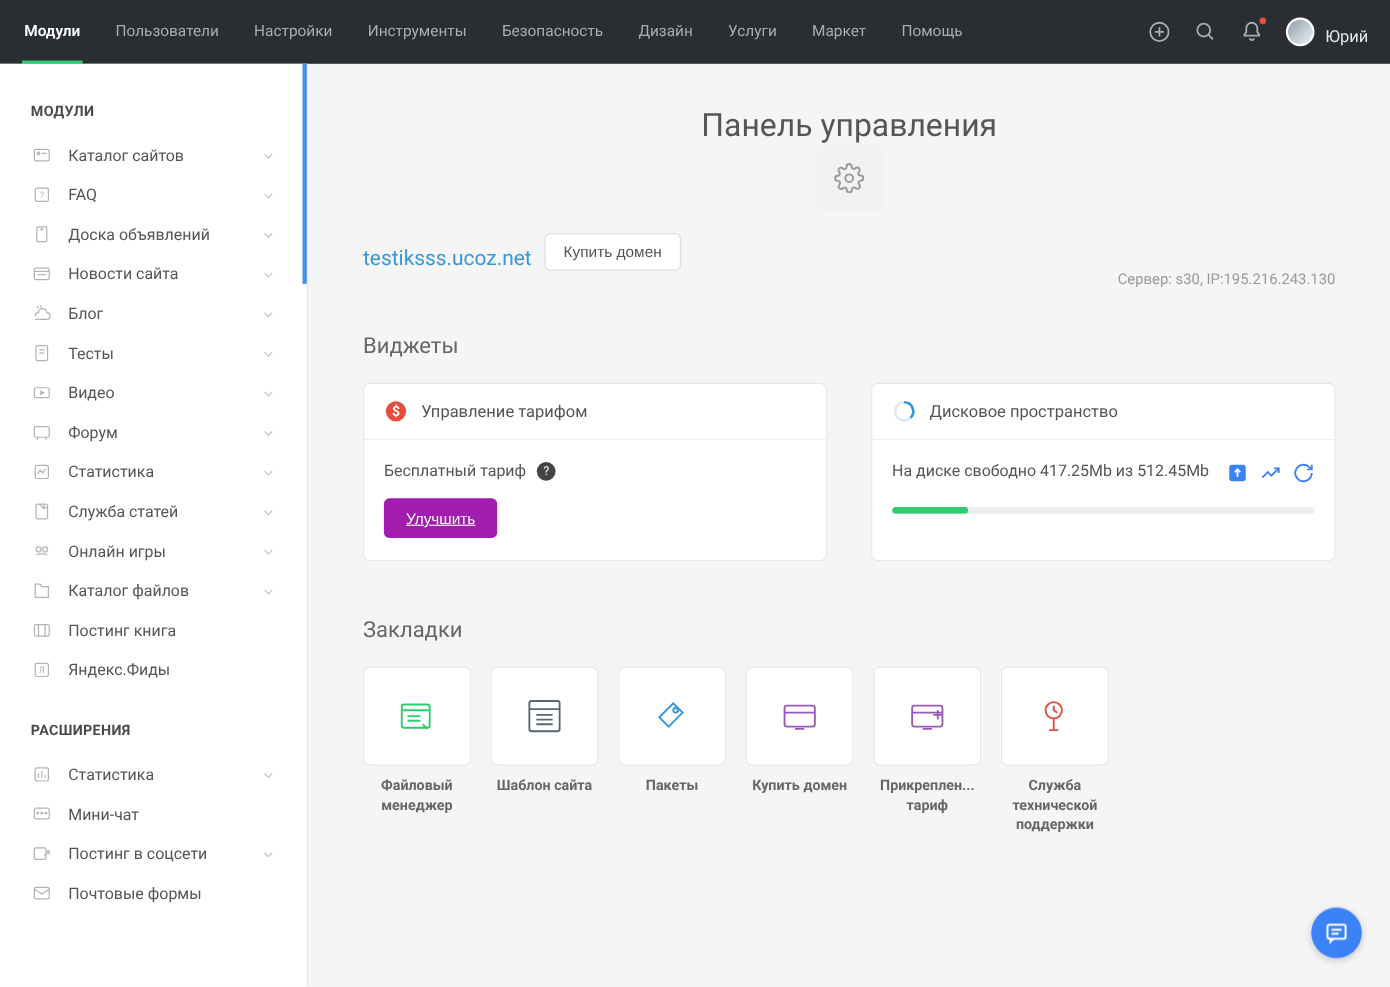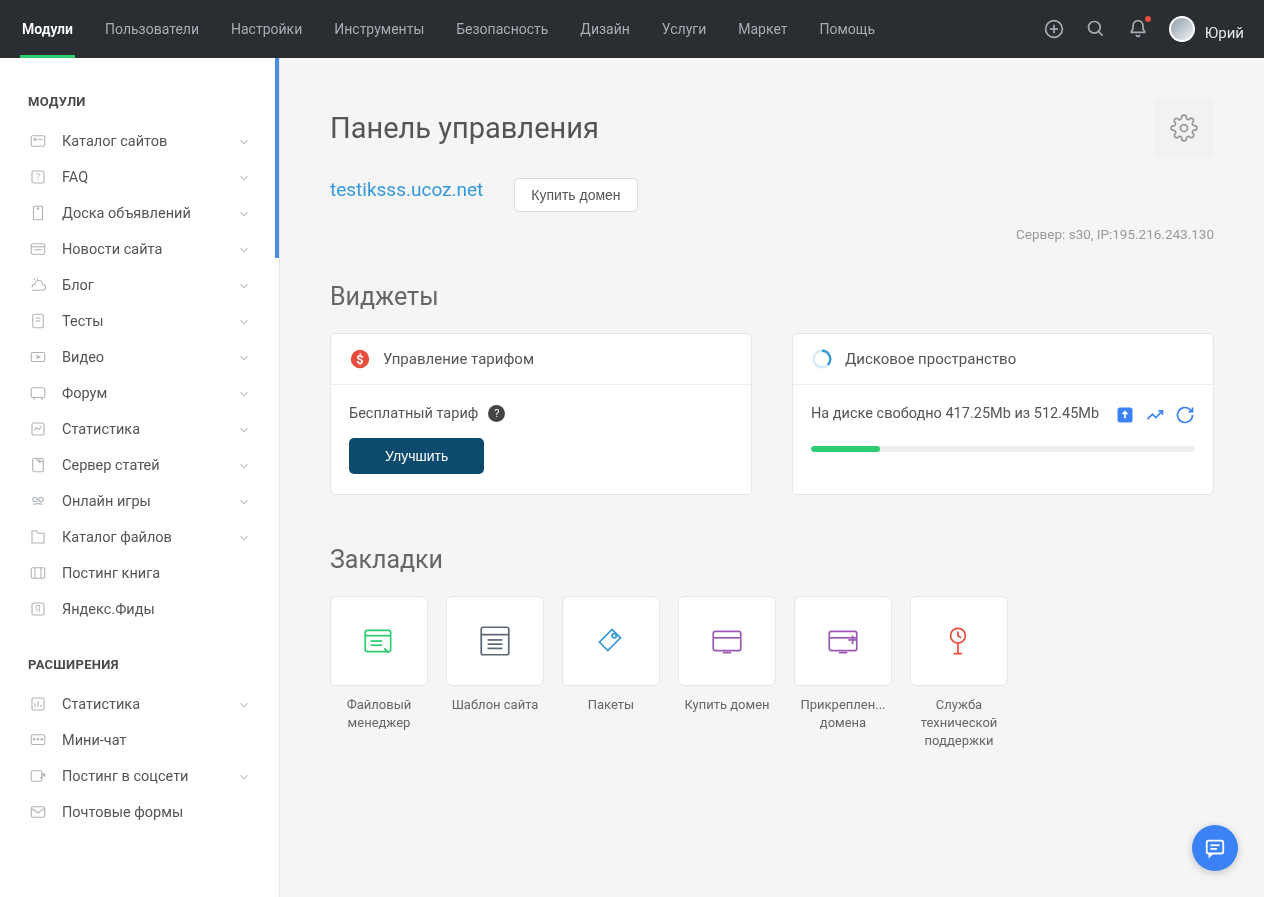--- a/index.html
+++ b/index.html
@@ -30,54 +30,54 @@
 .side-item { display: flex; align-items: center; padding: 8px 28px; cursor: pointer; position: relative; }
 .side-icon { width: 20px; height: 20px; margin-right: 14px; display: flex; align-items: center; justify-content: center; }
 .side-icon svg { width: 18px; height: 18px; stroke: #b0b4b9; fill: none; stroke-width: 1.5; }
 .side-label { font-size: 14.5px; color: #555; flex: 1; }
 .side-chevron { width: 14px; height: 14px; }
 .side-chevron svg { width: 14px; height: 14px; stroke: #c3c7cc; fill: none; stroke-width: 2; }
 .side-ext { margin-left: 6px; width: 13px; height: 13px; }
 .side-ext svg { width: 13px; height: 13px; stroke: #a8adb3; fill: none; stroke-width: 1.5; }
 
 
-.page-title { font-size: 29px; font-weight: 400; color: #555; margin-bottom: 20px; display: flex; align-items: center; justify-content: space-between; }
+.page-title { font-size: 29px; font-weight: 400; color: #555; margin-bottom: 20px; display: flex; align-items: center; justify-content: space-between; flex-direction: column; }
 .gear-box { width: 60px; height: 60px; background: #f2f2f2; border-radius: 6px; display: flex; align-items: center; justify-content: center; cursor: pointer; }
 .gear-box svg { width: 28px; height: 28px; stroke: #999; fill: none; stroke-width: 1.5; }
-.domain-row { display: flex; align-items: flex-start; gap: 31px; margin-bottom: 14px; }
+.domain-row { display: flex; align-items: flex-end; gap: 12px; margin-bottom: 0; }
 .domain-link { color: #3498db; font-size: 19px; }
 .buy-domain-btn { background: #fff; border: 1px solid #d8dadd; border-radius: 5px; padding: 8px 16px; font-size: 14px; color: #555; cursor: pointer; }
 .server-info { font-size: 13.5px; color: #999; margin-bottom: 40px; text-align: right; }
 
-.section-title { font-size: 25px; font-weight: 400; color: #666; margin-bottom: 22px; }
+.section-title { font-size: 20px; font-weight: 400; color: #666; margin-bottom: 22px; }
 
 .widgets { display: flex; gap: 40px; margin-bottom: 50px; }
 .widget { flex: 1; background: #fff; border: 1px solid #e6e6e6; border-radius: 6px; }
 .widget-head { display: flex; align-items: center; gap: 12px; padding: 14px 18px; border-bottom: 1px solid #eee; }
 .widget-head-icon { width: 22px; height: 22px; display: flex; align-items: center; justify-content: center; }
 .widget-title { font-size: 15px; color: #555; }
 .widget-body { padding: 20px 18px; }
 .tariff-row { display: flex; align-items: center; gap: 10px; margin-bottom: 16px; }
 .tariff-label { font-size: 14.5px; color: #555; }
 .qmark { width: 17px; height: 17px; background: #444; color: #fff; border-radius: 50%; font-size: 11px; display: flex; align-items: center; justify-content: center; cursor: pointer; }
-.improve-btn { background: #0c4a6e; color: #fff; border: none; border-radius: 5px; padding: 10px 36px; font-size: 14px; cursor: pointer; }
+.improve-btn { background: #a21caf; color: #fff; border: none; border-radius: 5px; padding: 10px 20px; font-size: 14px; cursor: pointer; text-decoration: underline; }
 
 .disk-label { font-size: 14.5px; color: #555; margin-bottom: 20px; }
 .disk-row { display: flex; align-items: flex-start; }
 .disk-row .disk-text { flex: 1; }
 .disk-actions { display: flex; gap: 10px; align-items: center; }
 .disk-action { width: 20px; height: 20px; cursor: pointer; display: flex; align-items: center; justify-content: center; }
 .progress-track { height: 6px; background: #eee; border-radius: 3px; overflow: hidden; margin-top: 4px; }
 .progress-fill { height: 100%; background: #2ecc71; width: 18%; border-radius: 3px; }
 
 .bookmarks { display: flex; gap: 18px; flex-wrap: wrap; }
 .bookmark { width: 98px; text-align: center; cursor: pointer; }
 .bookmark-tile { width: 98px; height: 90px; background: #fff; border: 1px solid #e6e6e6; border-radius: 6px; display: flex; align-items: center; justify-content: center; margin-bottom: 10px; }
 .bookmark-tile svg { width: 36px; height: 36px; stroke-width: 1.6; fill: none; }
-.bookmark-label { font-size: 13px; color: #666; line-height: 1.4; }
+.bookmark-label { font-size: 13px; color: #666; line-height: 1.4; font-weight: bold; }
 
 .fab { position: fixed; bottom: 26px; right: 26px; width: 46px; height: 46px; background: #3b82f6; border-radius: 50%; display: flex; align-items: center; justify-content: center; cursor: pointer; box-shadow: 0 2px 8px rgba(0,0,0,0.2); }
 .fab svg { width: 22px; height: 22px; stroke: #fff; fill: none; stroke-width: 2; }
 </style>
 </head>
 <body>
 
 <div class="topnav">
   <div class="topnav-left" id="topnav-left">
       <div class="topnav-item active">Модули</div>
@@ -234,21 +234,21 @@
               <polyline points="6,9 12,15 18,9"></polyline>
             </svg></span>
         </div>
         <div class="side-item">
           <span class="side-icon">
             <svg viewBox="0 0 24 24">
               <rect x="5" y="3" width="14" height="18" rx="2"></rect>
               <path d="M9 3l6 6M15 3l-1 5 5-1"></path>
             </svg>
           </span>
-          <span class="side-label">Сервер статей</span>
+          <span class="side-label">Служба статей</span>
           <span class="side-chevron"><svg viewBox="0 0 24 24">
               <polyline points="6,9 12,15 18,9"></polyline>
             </svg></span>
         </div>
         <div class="side-item">
           <span class="side-icon">
             <svg viewBox="0 0 24 24">
               <circle cx="8" cy="10" r="3"></circle>
               <circle cx="16" cy="10" r="3"></circle>
               <path d="M6 17c0-2 12-2 12 0"></path>
@@ -474,21 +474,21 @@
           <div class="bookmark-tile">
             <svg viewBox="0 0 34 34" stroke="#9b59b6" fill="#9b59b622">
               <rect x="4" y="8" width="26" height="18" rx="2"></rect>
               <line x1="4" y1="14" x2="30" y2="14"></line>
               <text x="15" y="22" font-size="7" text-anchor="middle" stroke="none">www</text>
               <line x1="26" y1="12" x2="26" y2="20"></line>
               <line x1="22" y1="16" x2="30" y2="16"></line>
               <line x1="13" y1="28" x2="21" y2="28"></line>
             </svg>
           </div>
-          <div class="bookmark-label">Прикреплен... домена</div>
+          <div class="bookmark-label">Прикреплен... тариф</div>
         </div>
         <div class="bookmark">
           <div class="bookmark-tile">
             <svg viewBox="0 0 34 34" stroke="#e74c3c" fill="#e74c3c22">
               <circle cx="16" cy="12" r="7"></circle>
               <path d="M16 19v10M12 29h8M16 8v4l3 2"></path>
             </svg>
           </div>
           <div class="bookmark-label">Служба технической поддержки</div>
         </div>

